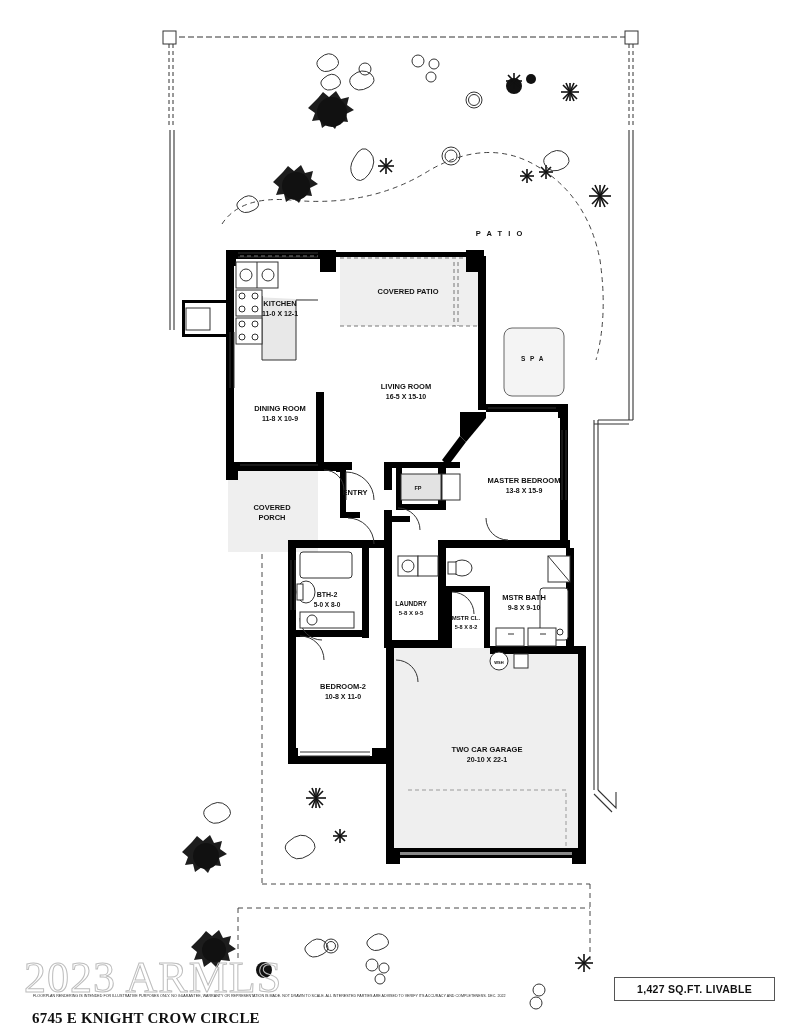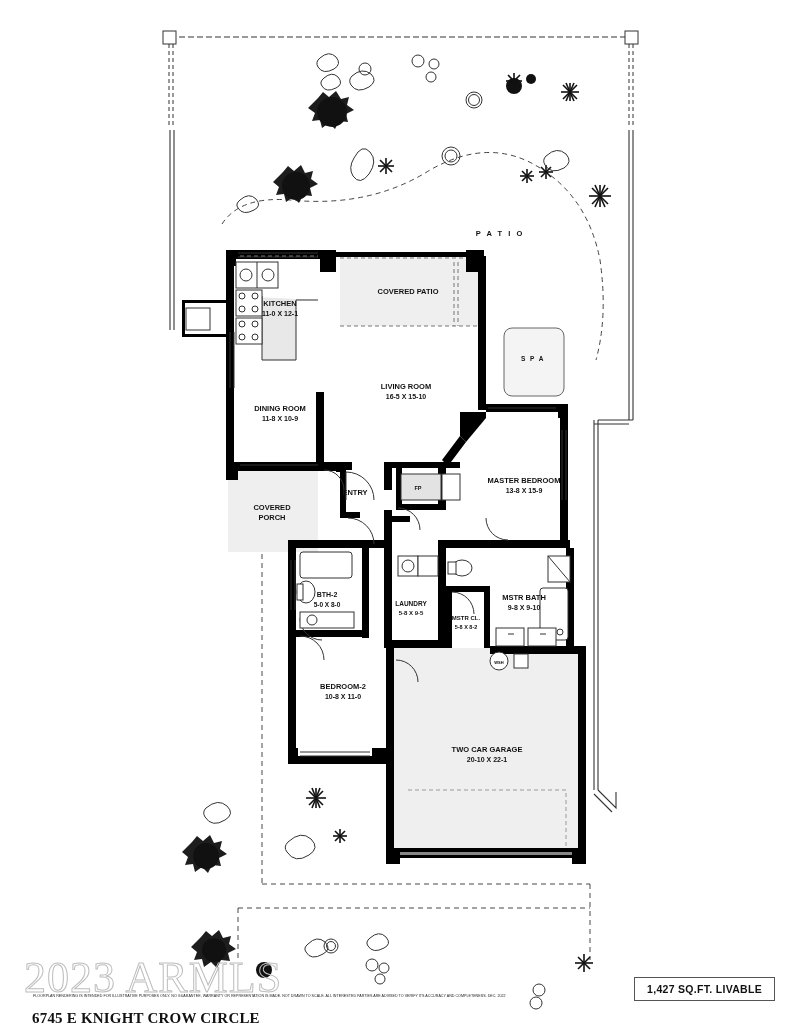--- a/index.html
+++ b/index.html
@@ -8,21 +8,21 @@
   #plan{position:absolute;left:0;top:0;width:800px;height:1036px;}
   .rmlabel{font-family:"Liberation Sans",sans-serif;font-weight:bold;text-anchor:middle;}
   .addr{position:absolute;left:32px;top:966px;font-family:"Liberation Serif",serif;
         font-weight:bold;font-size:15px;letter-spacing:0.2px;color:#111;white-space:nowrap;margin-top:44px;}
   .watermark{position:absolute;left:0px;top:952px;font-family:"Liberation Serif",serif;
         font-size:44px;color:#c9c9c9;letter-spacing:1px;white-space:nowrap;
         -webkit-text-stroke:1px #bdbdbd;color:transparent;padding-left:24px;}
   .disclaimer{position:absolute;left:33px;top:994px;font-family:"Liberation Sans",sans-serif;
         font-size:3.6px;color:#222;white-space:nowrap;transform:scaleX(1.02);transform-origin:left top;}
   .sqftbox{position:absolute;right:25px;top:977px;border:1px solid #555;background:#fff;
-        padding:5px 12px;font-size:10.5px;font-weight:bold;letter-spacing:0.3px;color:#111;}
+        padding:5px 22px;font-size:10.5px;font-weight:bold;letter-spacing:0.3px;color:#111;}
 </style>
 </head>
 <body>
 
 <svg id="plan" viewBox="0 0 800 1036" xmlns="http://www.w3.org/2000/svg">
 
   <rect x="0" y="0" width="800" height="1036" fill="#ffffff"></rect>
 
   <g stroke="#333" fill="none">
 

